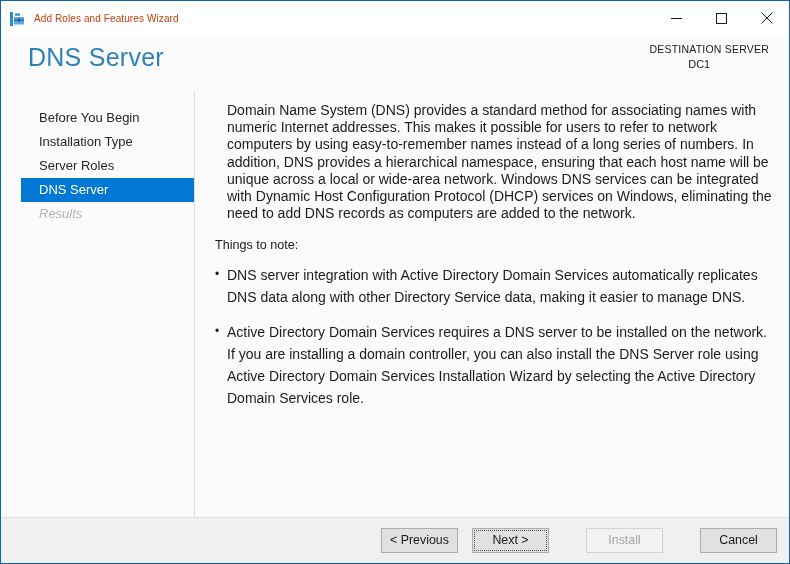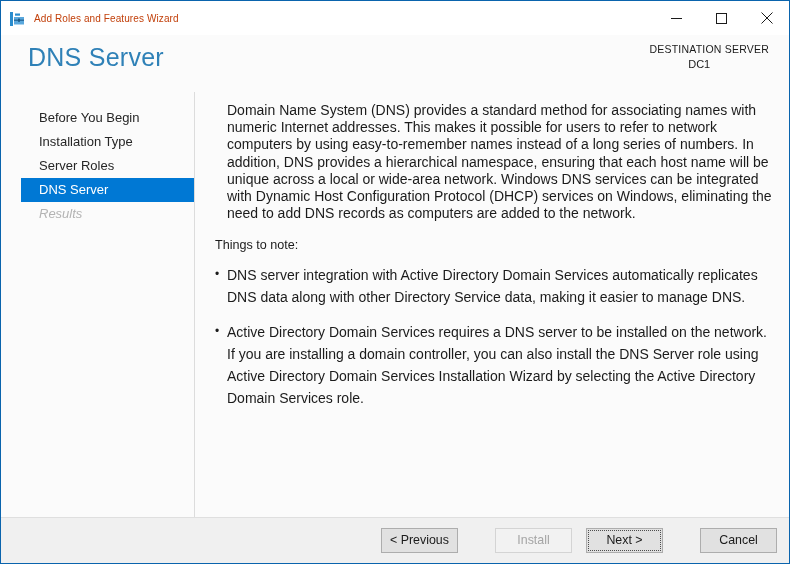--- a/index.html
+++ b/index.html
@@ -291,18 +291,18 @@
       <ul class="notes">
         <li>DNS server integration with Active Directory Domain Services automatically replicates DNS data along with other Directory Service data, making it easier to manage DNS.</li>
         <li>Active Directory Domain Services requires a DNS server to be installed on the network. If you are installing a domain controller, you can also install the DNS Server role using Active Directory Domain Services Installation Wizard by selecting the Active Directory Domain Services role.</li>
       </ul>
     </div>
 
   </div>
 
   <div class="footer">
     <button class="btn">&lt; Previous</button>
+    <button class="btn focused">Next &gt;</button>
     <button class="btn disabled spacer-left">Install</button>
-    <button class="btn focused">Next &gt;</button>
     <button class="btn spacer-left">Cancel</button>
   </div>
 
 </div>
 
 </body></html>

